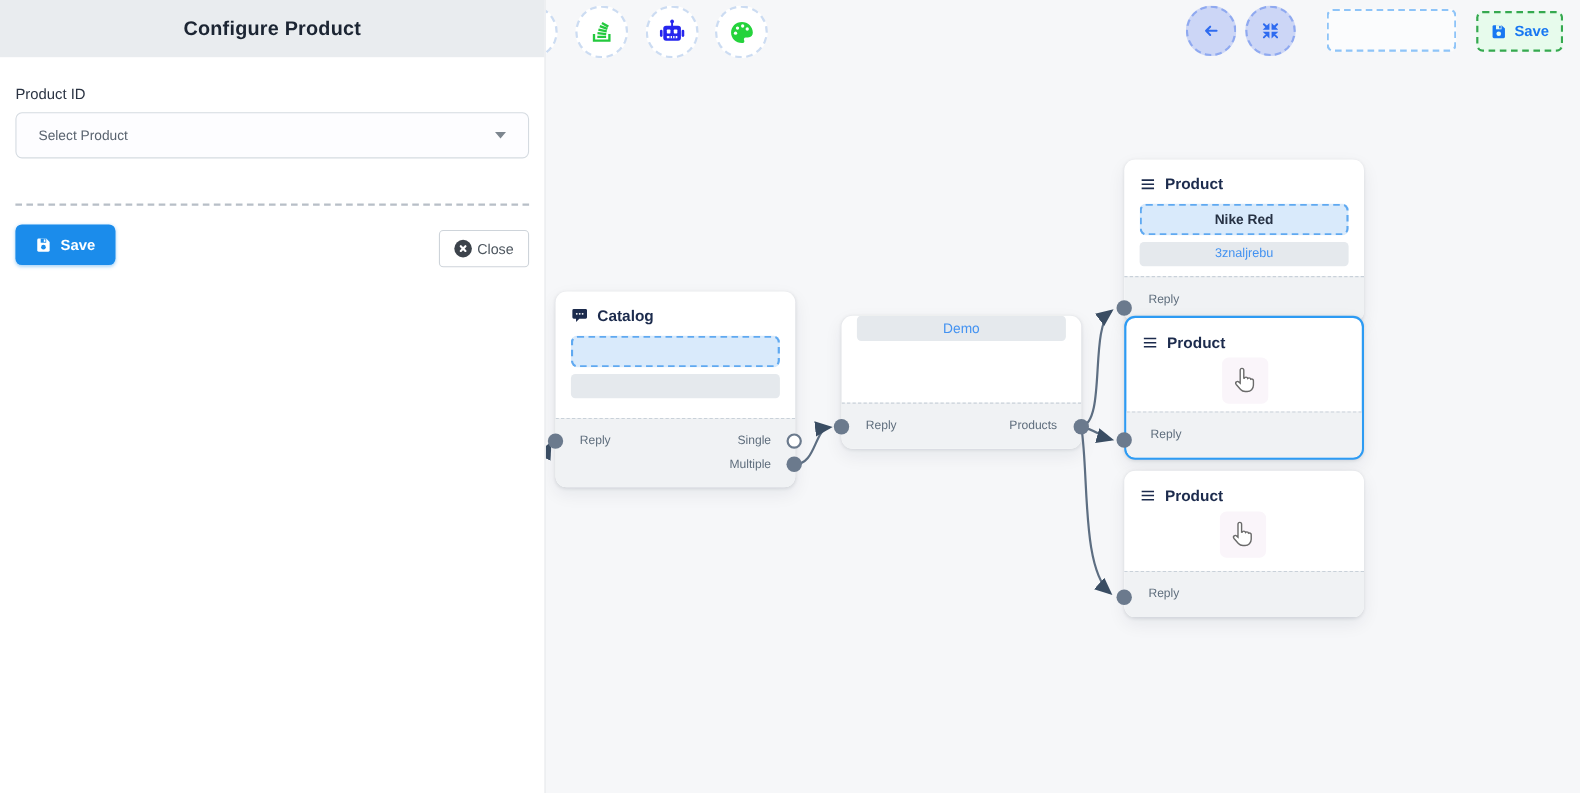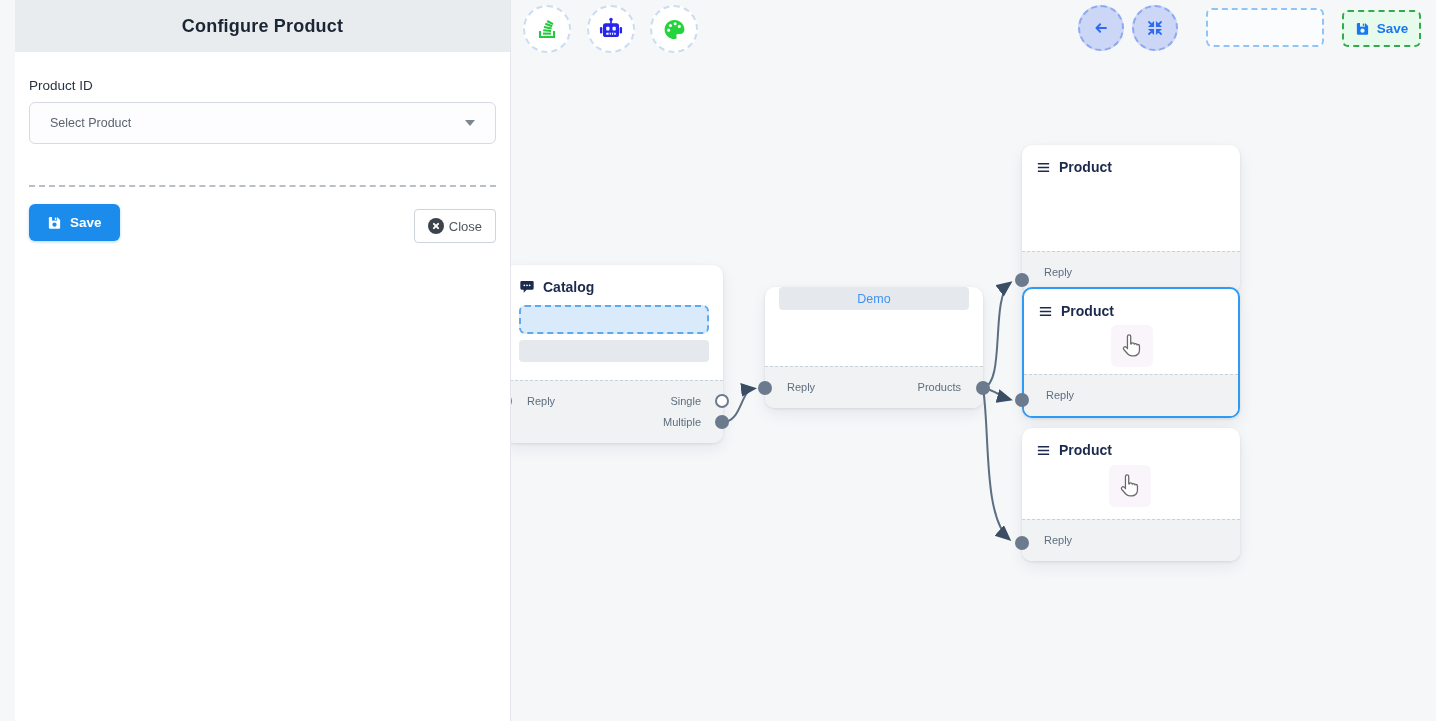--- a/index.html
+++ b/index.html
@@ -1,20 +1,20 @@
 <!DOCTYPE html>
 <html><head>
 <meta charset="utf-8">
 <style>
   * { margin:0; padding:0; box-sizing:border-box; }
   html,body { width:1436px; height:721px; overflow:hidden;
     font-family:"Liberation Sans", sans-serif; background:#f6f7f9; }
 
   
-  .panel { position:absolute; left:15px; top:0; width:496px; height:721px;
+  .panel { position:absolute; left:0; top:0; width:496px; height:721px;
     background:#ffffff; border-right:1px solid #e3e6ea; z-index:5; }
   .panel-header { height:52px; background:#e9ecef; display:flex;
     align-items:center; justify-content:center; }
   .panel-title { font-size:18px; font-weight:700; color:#1c2533; letter-spacing:.2px; }
   .panel-body { padding:0 14px; }
   .field-label { margin:26px 0 9px 0; font-size:13.5px; color:#2a3342; }
   .select { height:42px; border:1px solid #d5dbe1; border-radius:6px;
     background:#fdfdff; display:flex; align-items:center; padding:0 20px;
     justify-content:space-between; cursor:pointer; }
   .select-placeholder { font-size:12.5px; color:#5a6470; }
@@ -226,20 +226,22 @@
       <svg width="15" height="15" viewBox="0 0 24 24">
         <g stroke="#1c2b4d" stroke-width="2.2">
             <line x1="3" y1="6" x2="21" y2="6"></line>
             <line x1="3" y1="12" x2="21" y2="12"></line>
             <line x1="3" y1="18" x2="21" y2="18"></line>
           </g>
       </svg>
       <span>Product</span>
     </div>
     <div class="node-body">
+      <div class="chip-dashed">Nike Red</div>
+      <div class="bar-gray">3znaljrebu</div>
     </div>
     <div class="node-footer">
       <div class="port-row">
         <span class="port-left">Reply</span>
       </div>
     </div>
   </div>
 
   <div class="node selected" style="left:526px; top:287px; height:131px;">
     <div class="node-header">

